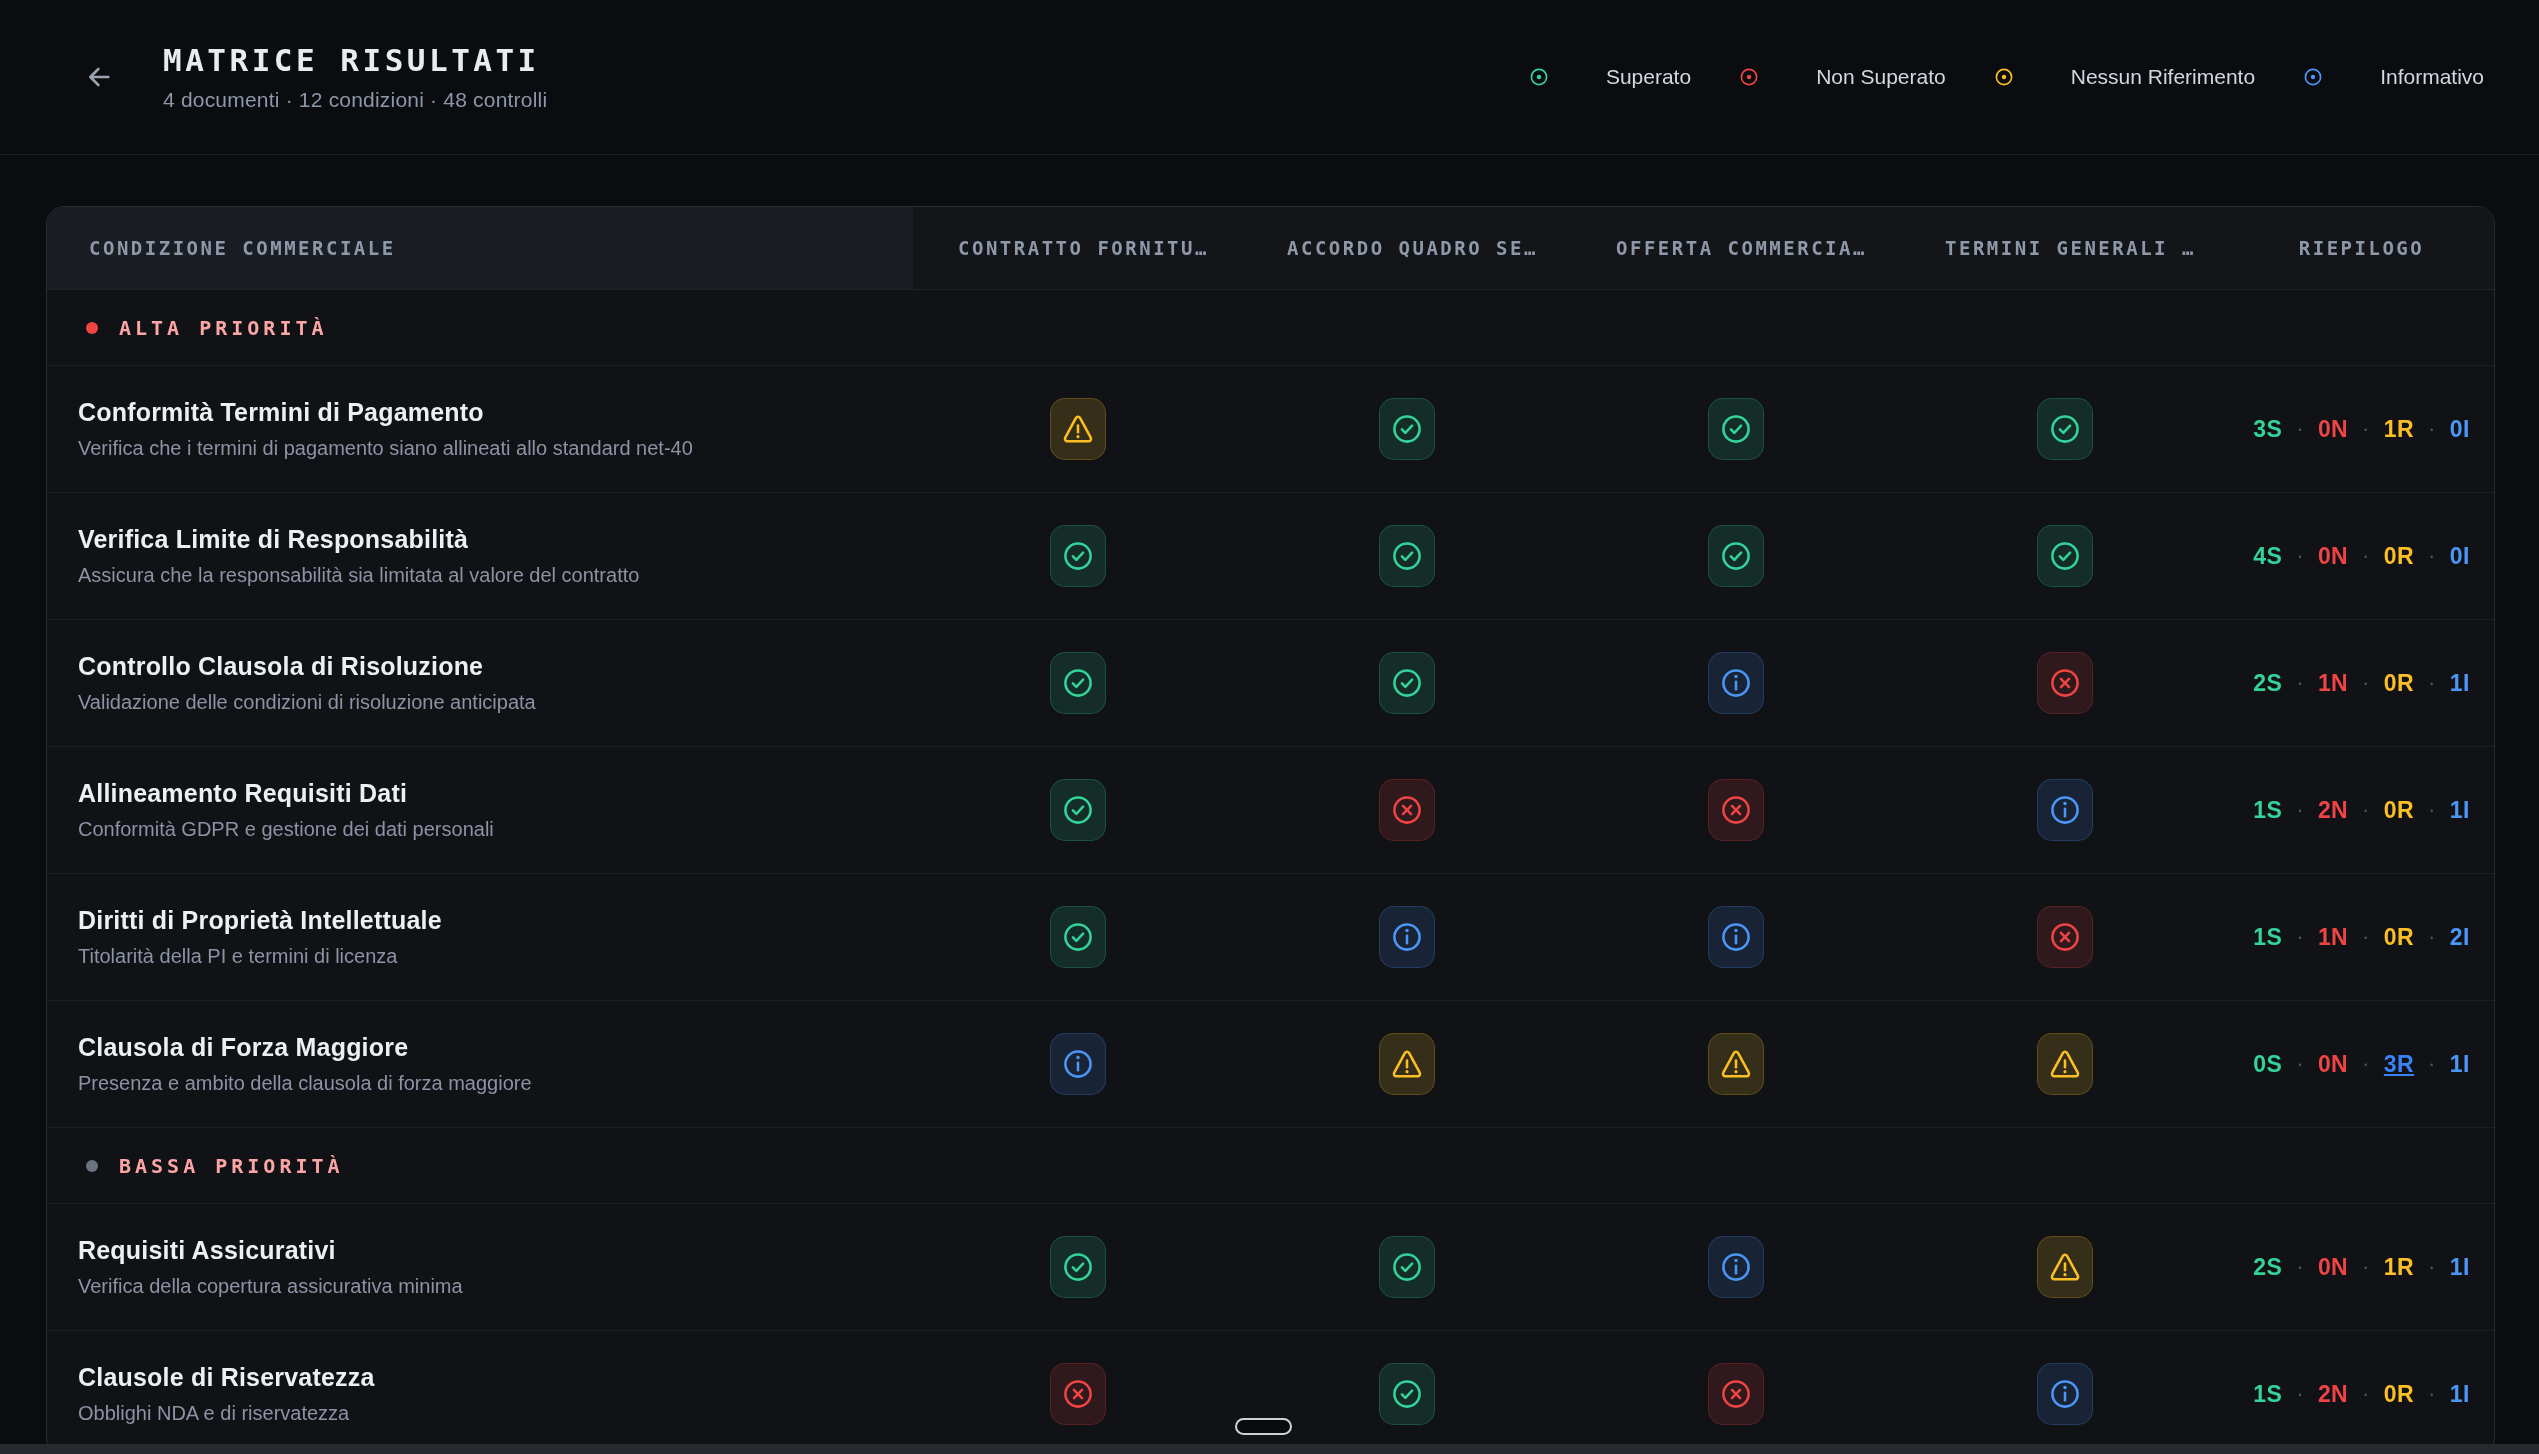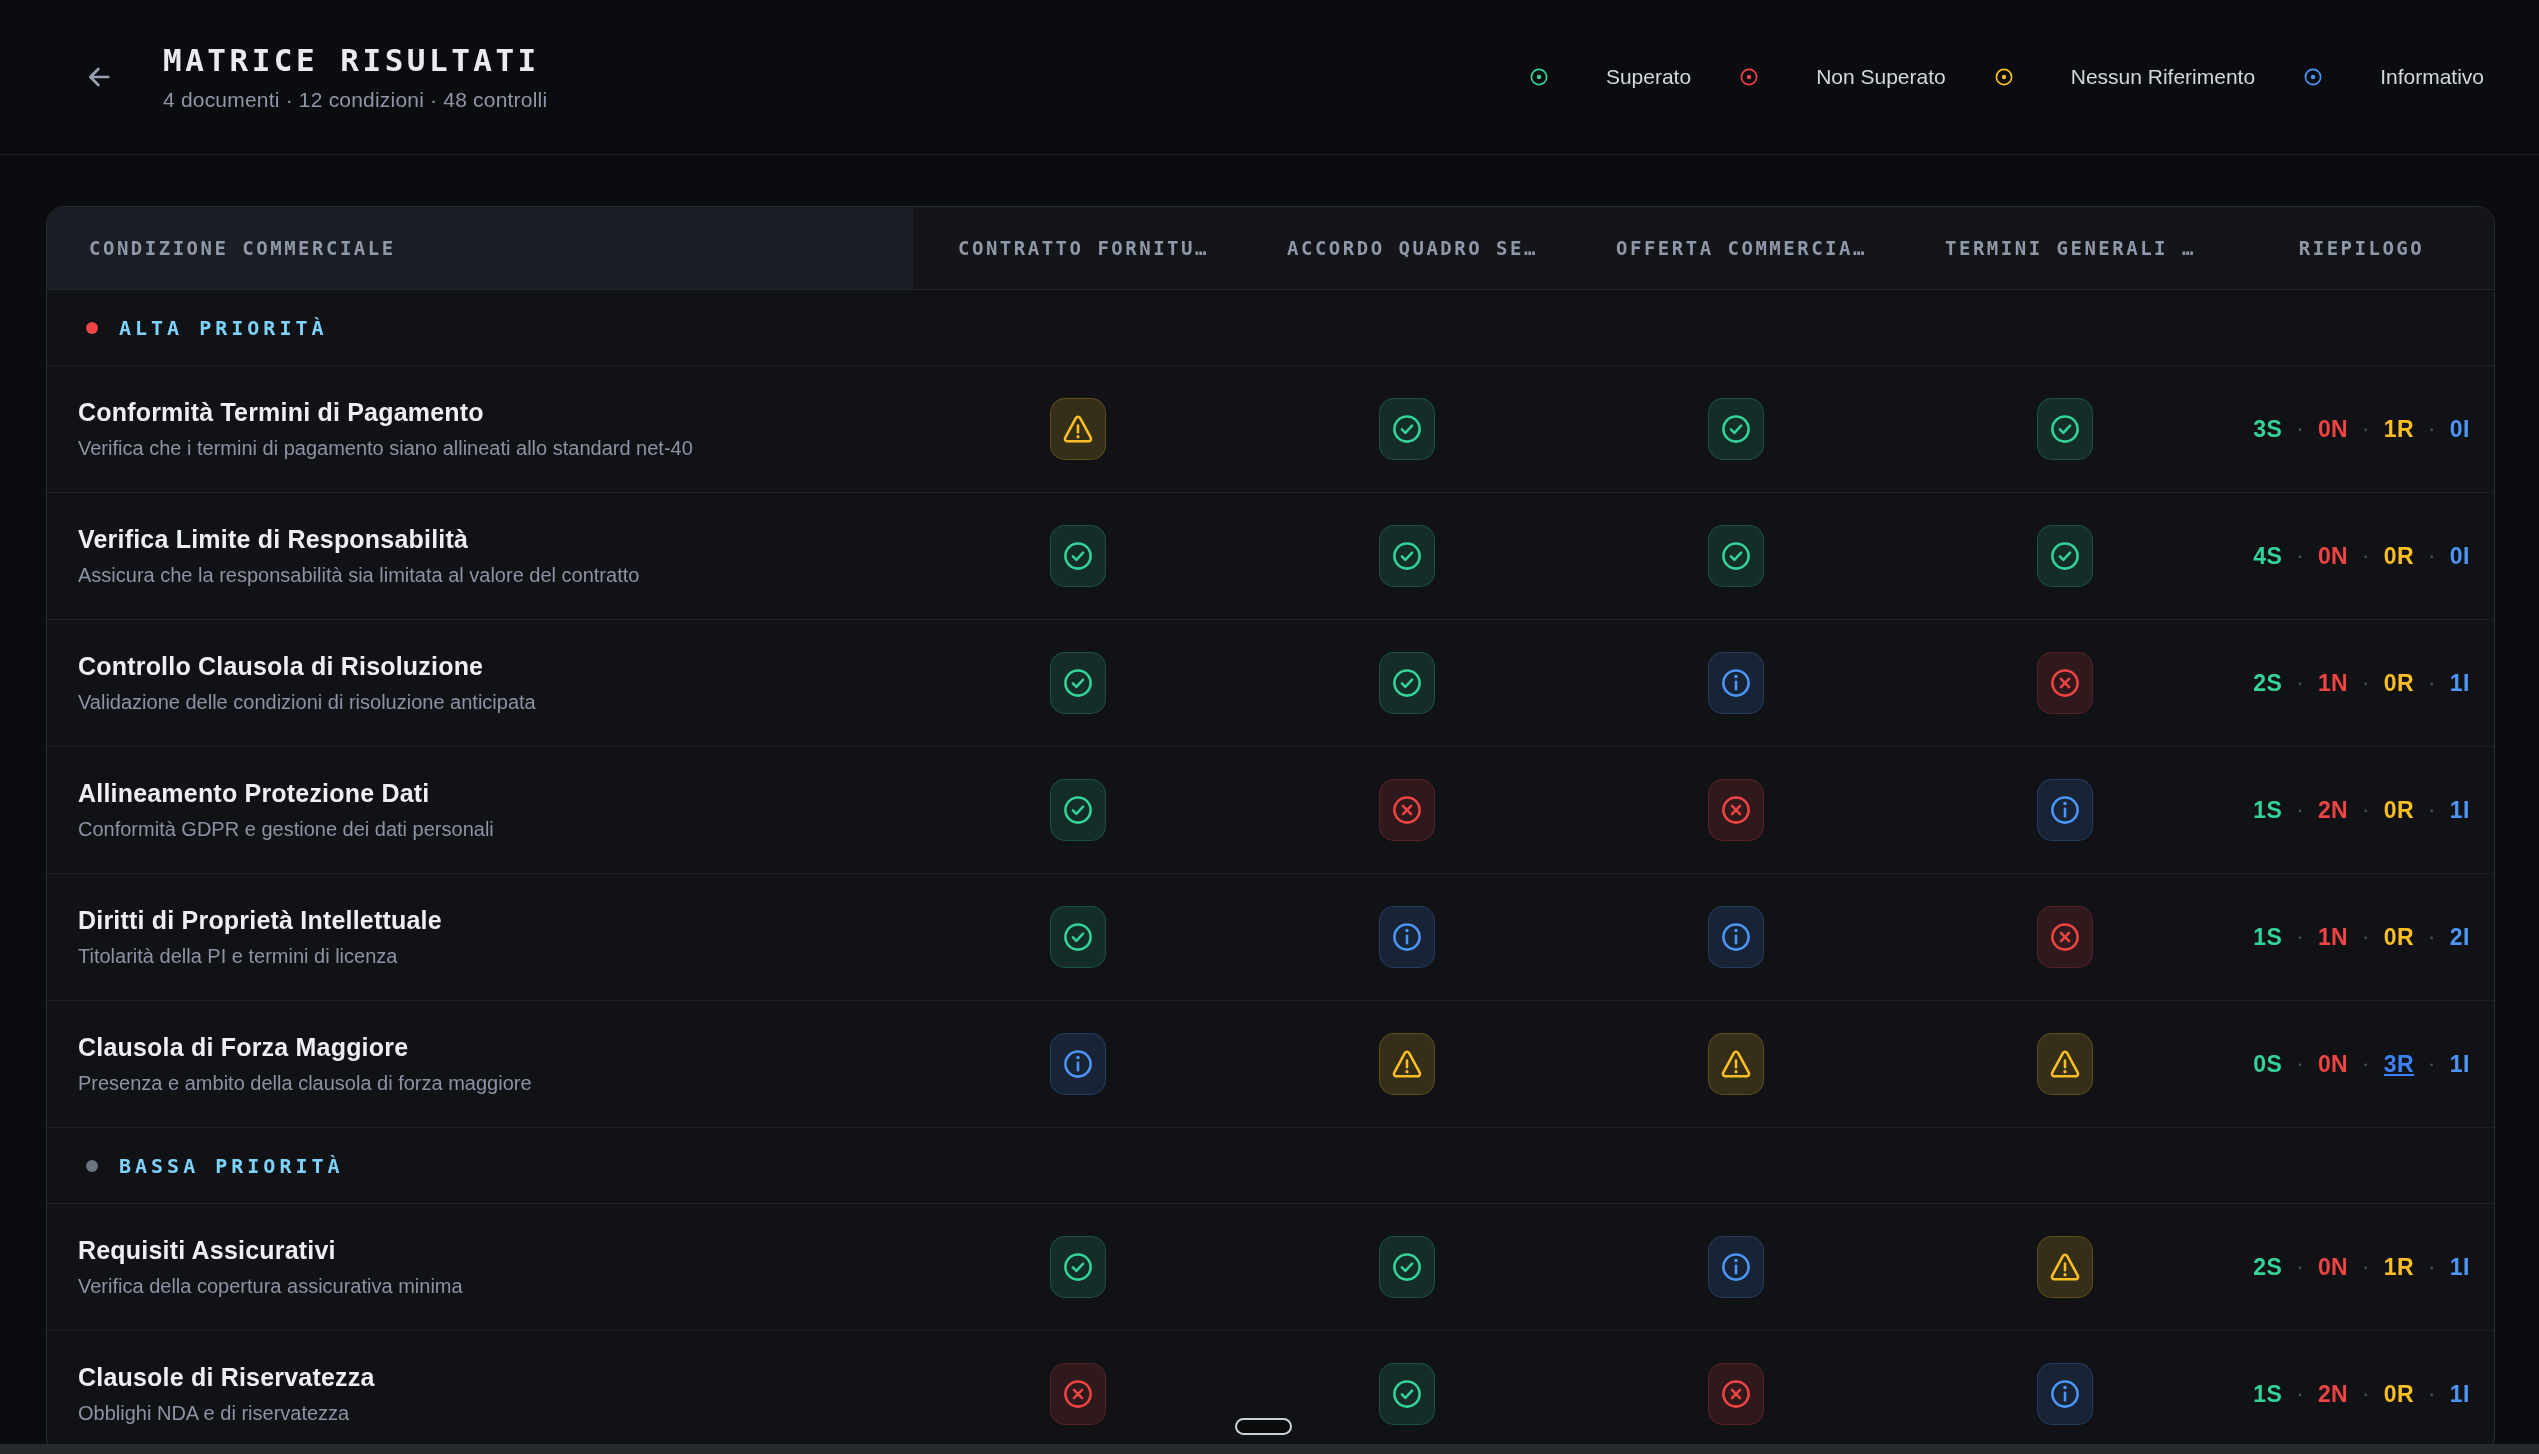--- a/index.html
+++ b/index.html
@@ -37,21 +37,21 @@
   }
   .thead { display:flex; height:83px; background:#131519; border-bottom:1px solid #202329; }
   .th { display:flex; align-items:center; font-family:"DejaVu Sans Mono",monospace; font-weight:bold;
         font-size:19px; letter-spacing:2.5px; color:#8e98a8; white-space:nowrap; }
   .th.condition { width:866px; background:#1a1d23; padding-left:42px; }
   .th.document  { width:329px; padding-left:45px; cursor:pointer; }
   .th.summary   { flex:1; justify-content:center; }
 
   .section-band { height:76px; display:flex; align-items:center; gap:21px; padding-left:39px; border-bottom:1px solid #1d2026; }
   .section-dot { width:12px; height:12px; border-radius:50%; flex:none; }
-  .section-label { font-family:"DejaVu Sans Mono",monospace; font-weight:bold; font-size:20px; letter-spacing:4px; color:#7dd3fc; }
+  .section-label { font-family:"DejaVu Sans Mono",monospace; font-weight:bold; font-size:20px; letter-spacing:4px; color:#fca5a5; }
 
   .row { height:127px; display:flex; border-bottom:1px solid #1b1e23; cursor:pointer; }
   .rowmain { width:866px; display:flex; flex-direction:column; justify-content:center; gap:10px; padding-left:31px; }
   .row-title { font-size:25px; font-weight:600; color:#edeff2; letter-spacing:0.2px; }
   .row-sub { font-size:20px; color:#8b93a4; }
   .cell { width:329px; display:flex; align-items:center; justify-content:center; }
   .badge { width:56px; height:62px; border-radius:15px; display:flex; align-items:center; justify-content:center; cursor:pointer; }
   .badge svg { width:36px; height:36px; fill:none; stroke:currentColor; stroke-width:1.7; stroke-linecap:round; stroke-linejoin:round; }
   .badge svg .f { fill:currentColor; stroke:none; }
   .sumcell { flex:1; display:flex; align-items:center; justify-content:center; gap:14px;
@@ -288,21 +288,21 @@
           <span class="sumsep">·</span>
           <span style="color: rgb(239, 68, 68);">1N</span>
           <span class="sumsep">·</span>
           <span style="color: rgb(251, 191, 36);">0R</span>
           <span class="sumsep">·</span>
           <span style="color: rgb(75, 150, 247);">1I</span>
         </div>
       </div>
       <div class="row">
         <div class="rowmain">
-          <div class="row-title">Allineamento Protezione Dati</div>
+          <div class="row-title">Allineamento Requisiti Dati</div>
           <div class="row-sub">Conformità GDPR e gestione dei dati personali</div>
         </div>
         <div class="cell">
           <div class="badge" style="color: rgb(52, 211, 153); background: rgba(52, 211, 153, 0.14); border: 1px solid rgba(52, 211, 153, 0.22);">
             <span style="display: flex;">
               <svg viewBox="0 0 24 24">
                 <circle cx="12" cy="12" r="8.4"></circle>
                 <path d="M8.6 12.3l2.3 2.3 4.5-4.8"></path>
               </svg>
             </span>

